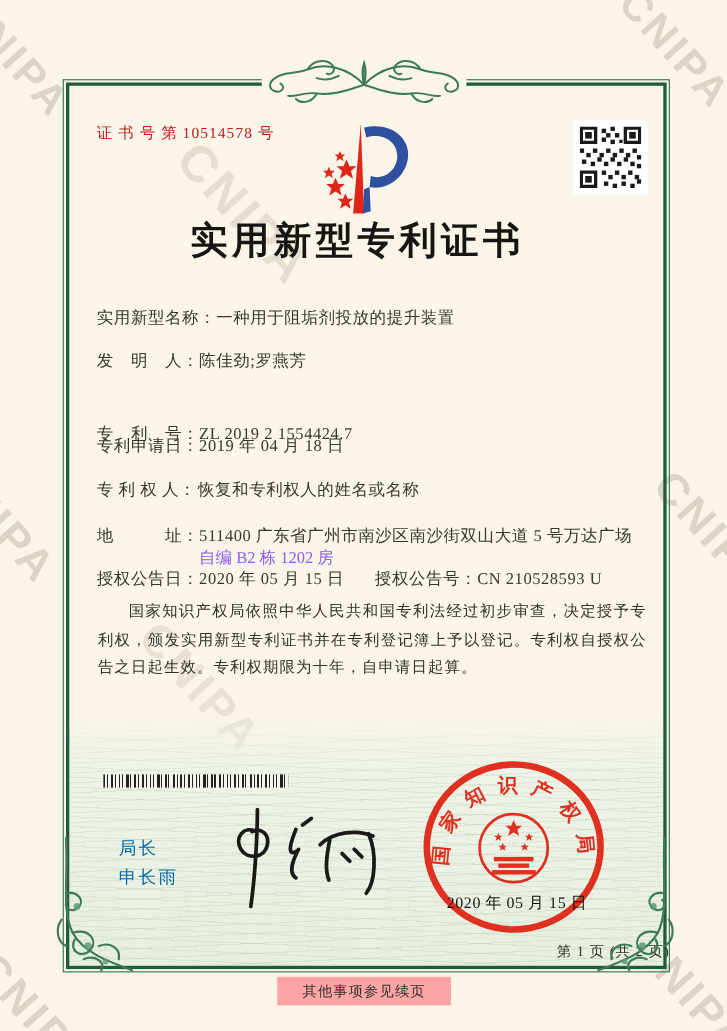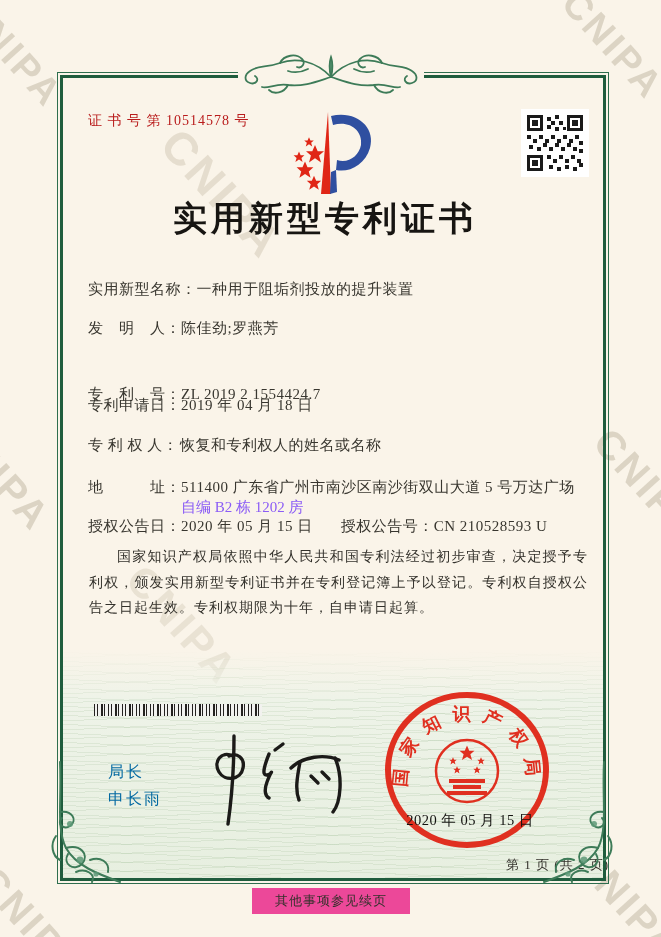--- a/index.html
+++ b/index.html
@@ -94,21 +94,21 @@
     font-size:14.5px; color:#131210; letter-spacing:.5px; white-space:nowrap;
   }
 
   
   .page-num {
     position:absolute; left:57px; top:856px; width:552px; text-align:right;
     font-size:13px; color:#33312b; z-index:2; letter-spacing:1px;
   }
   .cont-note {
     position:absolute; left:252px; top:888px; width:158px; z-index:2;
-    background:#ec4899; padding:4px 6px; text-align:center;
+    background:#fca5a5; padding:4px 6px; text-align:center;
     font-size:13px; color:#33312b; letter-spacing:1px;
   }
 
   
   .orn-top { left:238px; top:47px; width:186px; height:52px; z-index:4; background:#faf4e9; }
   .orn-bl  { left:46px;  top:760px; width:78px; height:128px; z-index:4; }
   .orn-br  { left:540px; top:760px; width:78px; height:128px; z-index:4; transform:scaleX(-1); }
 </style>
 </head>
 <body>

